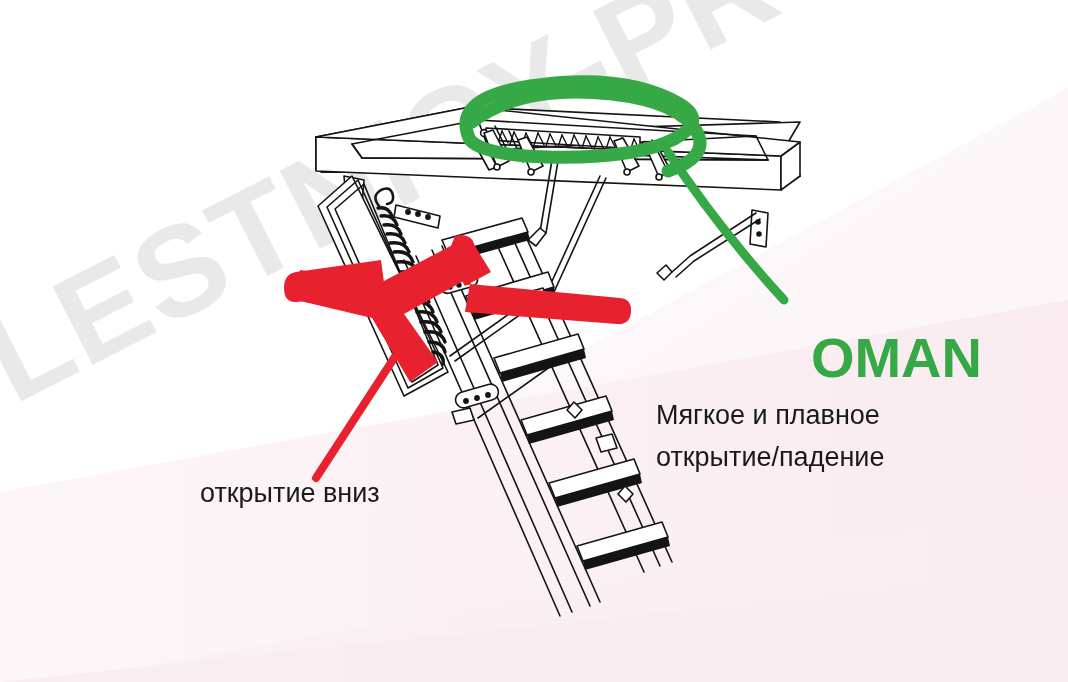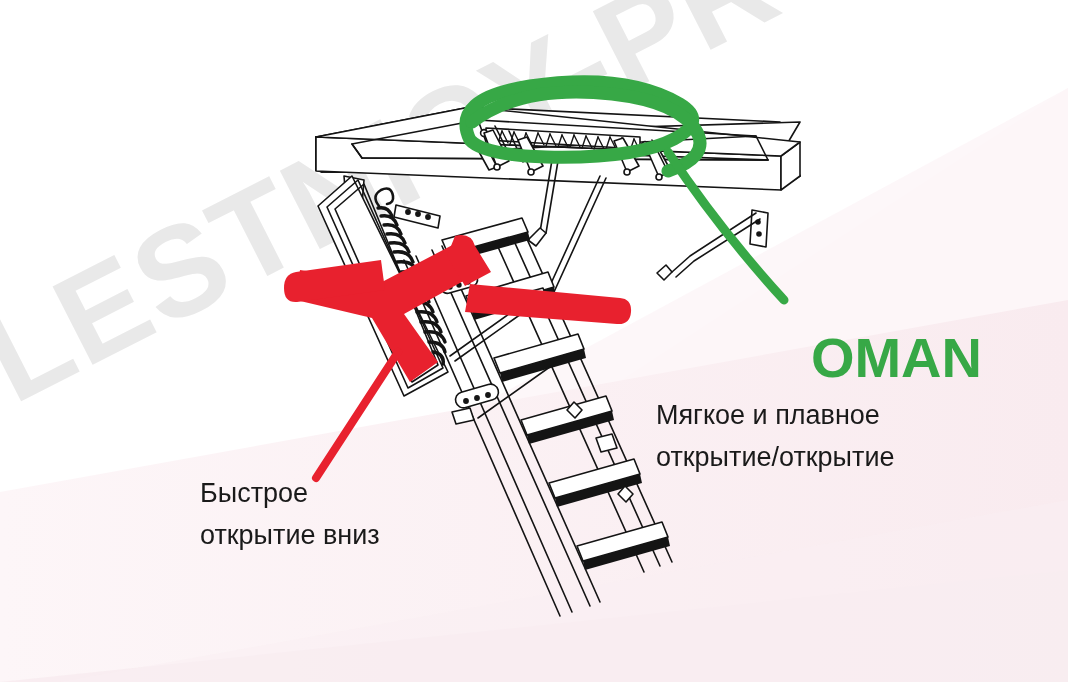--- a/index.html
+++ b/index.html
@@ -331,21 +331,20 @@
     </g>
     <g fill="none" stroke="#e8212e" stroke-linecap="round">
 
       <path d="M398,352 L316,478" stroke-width="8"></path>
     </g>
   </svg>
 
   <div class="label-block" id="oman-block">
     <div class="big-title" id="oman-title">OMAN</div>
     <p class="sub-line">Мягкое и плавное</p>
-    <p class="sub-line">открытие/открытие</p>
+    <p class="sub-line">открытие/падение</p>
   </div>
 
   <div class="label-block" id="others-block">
-    <p class="sub-line">Быстрое</p>
     <p class="sub-line">открытие вниз</p>
   </div>
 
 </div>
 
 </body></html>

